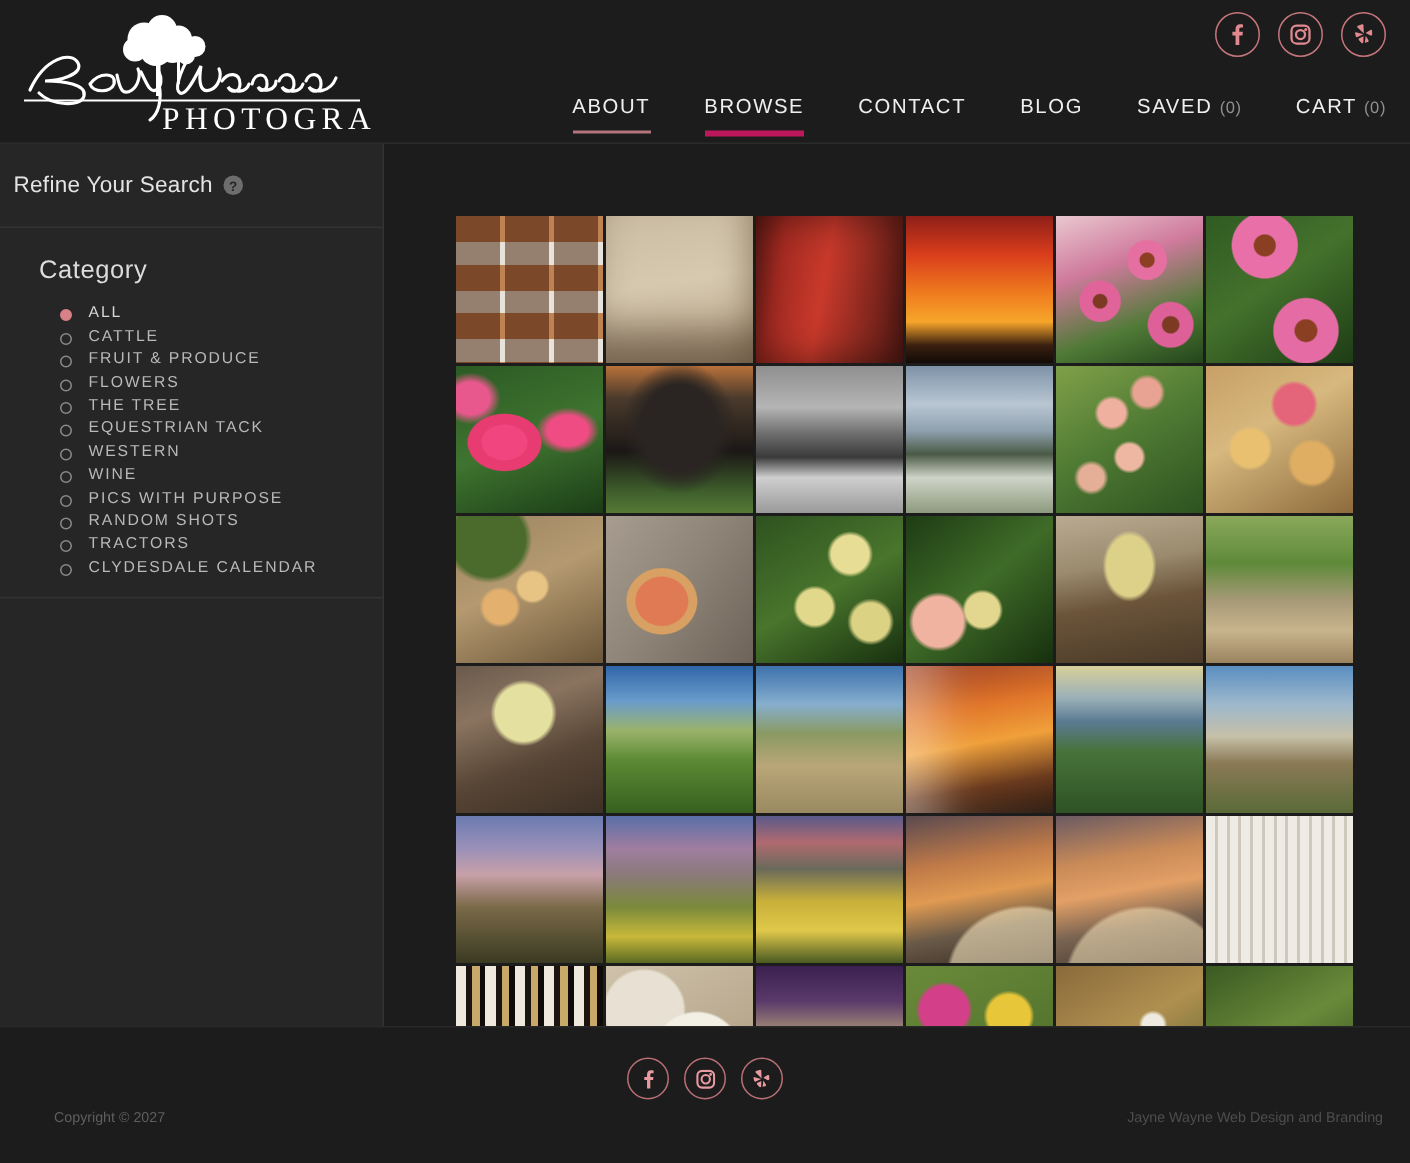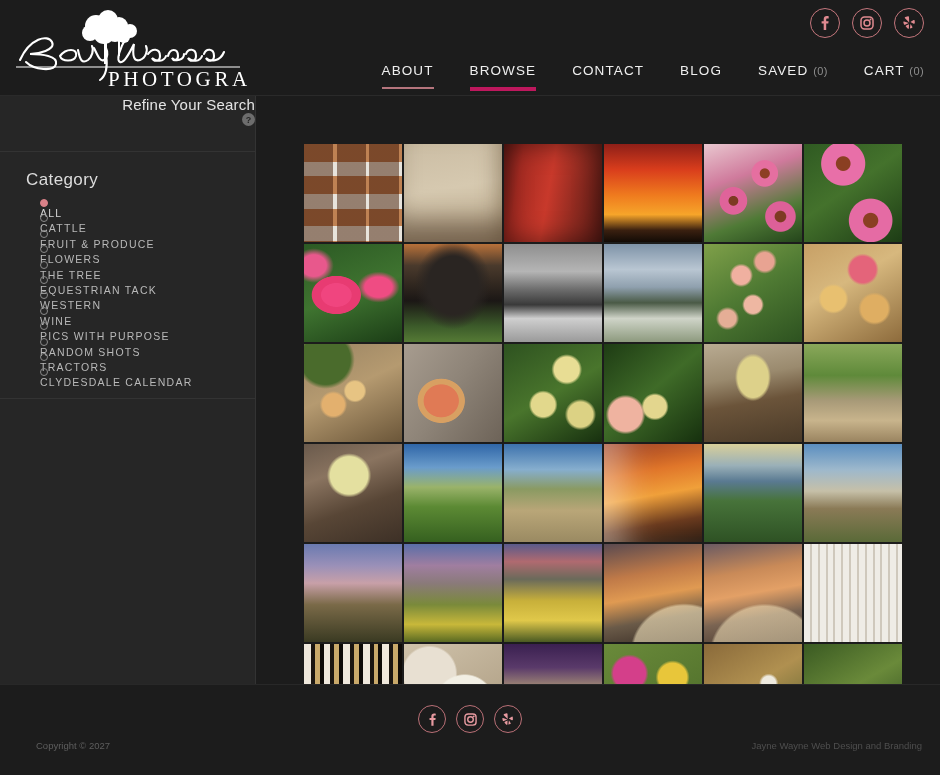--- a/index.html
+++ b/index.html
@@ -34,34 +34,33 @@
   }
   .navitem.active { border-bottom: 2px solid #b5757d; }
   .navcount { color: #8e8e8e; font-size: 11px; letter-spacing: 0.4px; }
   .hdr-rule { position:absolute; left:0; right:0; top:95px; height:1px; background:#2a2a2a; }
 
   
   .body-area { position: relative; display: flex; height: 588px; }
 
   .sidebar { width: 256px; background: #262626; border-right: 1px solid #333; position: relative; }
   .refine {
-    height: 56px; display: flex; align-items: flex-end; padding-left: 9px;
+    height: 56px; display: flex; align-items: center; padding-left: 9px;
     border-bottom: 1px solid #333;
-    flex-direction: column;
   }
   .refine-label { color: #e4e4e4; font-size: 15px; letter-spacing: .2px; }
   .help-icon {
     display:inline-flex; align-items:center; justify-content:center;
     width: 13px; height: 13px; border-radius: 50%;
     background: #6d6d6d; color: #262626; font-size: 9px; font-weight: bold;
     margin-left: 7px; font-family: "Liberation Sans", sans-serif;
   }
   .facet { padding: 18px 0 14px 26px; border-bottom: 1px solid #333; }
   .facet-title { color: #dcdcdc; font-size: 17px; letter-spacing: .4px; margin-bottom: 9px; }
-  .opt { display: flex; align-items: flex-start; height: 15.4px; margin-bottom: 0px; padding-left: 14px; flex-direction: column; }
+  .opt { display: flex; align-items: flex-end; height: 15.4px; margin-bottom: 0px; padding-left: 14px; }
   .radio {
     width: 8px; height: 8px; border-radius: 50%;
     border: 1px solid #8a8a8a; margin-right: 11px; flex: none;
   }
   .opt.sel .radio { background: #d98188; border-color: #d98188; }
   .opt-label { color: #b9b9b9; font-size: 10.5px; letter-spacing: 1.25px; }
   .opt.sel .opt-label { color: #d6d6d6; }
 
   
   .content { flex: 1; background: #1c1c1c; position: relative; overflow: hidden; }

